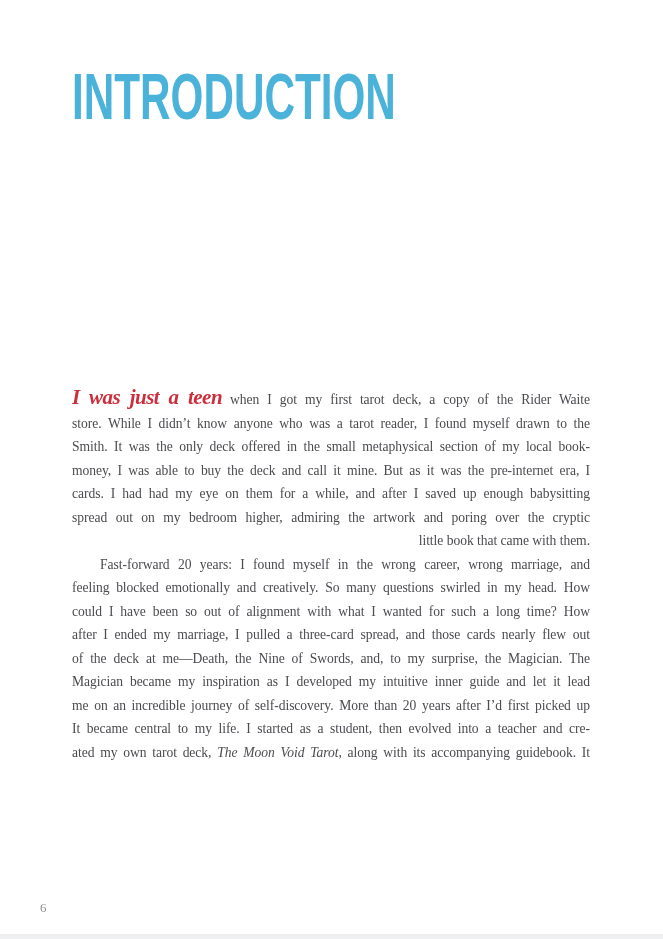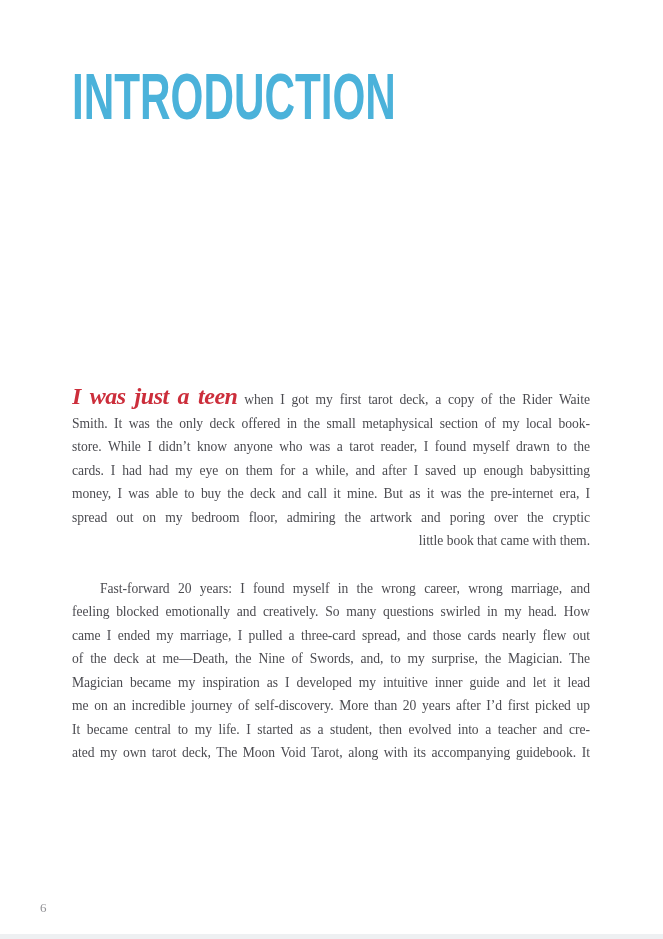--- a/index.html
+++ b/index.html
@@ -32,29 +32,29 @@
     color:#4b4b50;
   }
   .line {
     height:23.5px;
     line-height:23.5px;
     overflow:hidden;
     text-align:right;
   }
   .line.j { text-align:justify; }
   .line.j::after { content:""; display:inline-block; width:100%; height:0; }
-  .line.ind { padding-left:28px;margin-top:24px; }
+  .line.ind { padding-left:28px; }
   .lead {
-    font-size:24px;
+    font-size:21px;
     font-weight:bold;
     font-style:italic;
     letter-spacing:-0.5px;
     line-height:0;
   }
-  .italic { }
+  .italic { font-style:italic; }
   .page-number {
     position:absolute;
     left:40px; top:900px;
     font-family:"Liberation Serif", serif;
     font-size:13px;
     color:#919195;
   }
   .bottom-edge {
     position:absolute;
     left:0; bottom:0;
@@ -63,29 +63,30 @@
   }
 </style>
 </head>
 <body>
 
 <div class="page">
   <h1 class="chapter-title" style="color: rgb(75, 178, 218);">INTRODUCTION</h1>
 
   <div class="body-text" style="color: rgb(75, 75, 80);">
       <div class="line j"><span class="lead" style="color: rgb(204, 46, 59);">I was just a teen</span><span> when I got my first tarot deck, a copy of the Rider Waite</span></div>
+      <div class="line j"><span>store. While I didn’t know anyone who was a tarot reader, I found myself drawn to the</span></div>
       <div class="line j"><span>Smith. It was the only deck offered in the small metaphysical section of my local book-</span></div>
-      <div class="line j"><span>store. While I didn’t know anyone who was a tarot reader, I found myself drawn to the</span></div>
+      <div class="line j"><span>money, I was able to buy the deck and call it mine. But as it was the pre-internet era, I</span></div>
       <div class="line j"><span>cards. I had had my eye on them for a while, and after I saved up enough babysitting</span></div>
-      <div class="line j"><span>money, I was able to buy the deck and call it mine. But as it was the pre-internet era, I</span></div>
-      <div class="line j"><span>spread out on my bedroom floor, admiring the artwork and poring over the cryptic</span></div>
+      <div class="line j"><span>spread out on my bedroom higher, admiring the artwork and poring over the cryptic</span></div>
       <div class="line"><span>little book that came with them.</span></div>
       <div class="line j ind"><span>Fast-forward 20 years: I found myself in the wrong career, wrong marriage, and</span></div>
       <div class="line j"><span>feeling blocked emotionally and creatively. So many questions swirled in my head. How</span></div>
-      <div class="line j"><span>came I ended my marriage, I pulled a three-card spread, and those cards nearly flew out</span></div>
+      <div class="line j"><span>could I have been so out of alignment with what I wanted for such a long time? How</span></div>
+      <div class="line j"><span>after I ended my marriage, I pulled a three-card spread, and those cards nearly flew out</span></div>
       <div class="line j"><span>of the deck at me—Death, the Nine of Swords, and, to my surprise, the Magician. The</span></div>
       <div class="line j"><span>Magician became my inspiration as I developed my intuitive inner guide and let it lead</span></div>
       <div class="line j"><span>me on an incredible journey of self-discovery. More than 20 years after I’d first picked up</span></div>
       <div class="line j"><span>It became central to my life. I started as a student, then evolved into a teacher and cre-</span></div>
       <div class="line j"><span>ated my own tarot deck, </span><span class="italic">The Moon Void Tarot</span><span>, along with its accompanying guidebook. It</span></div>
     </div>
 
   <div class="page-number">6</div>
 
   <div class="bottom-edge"></div>

